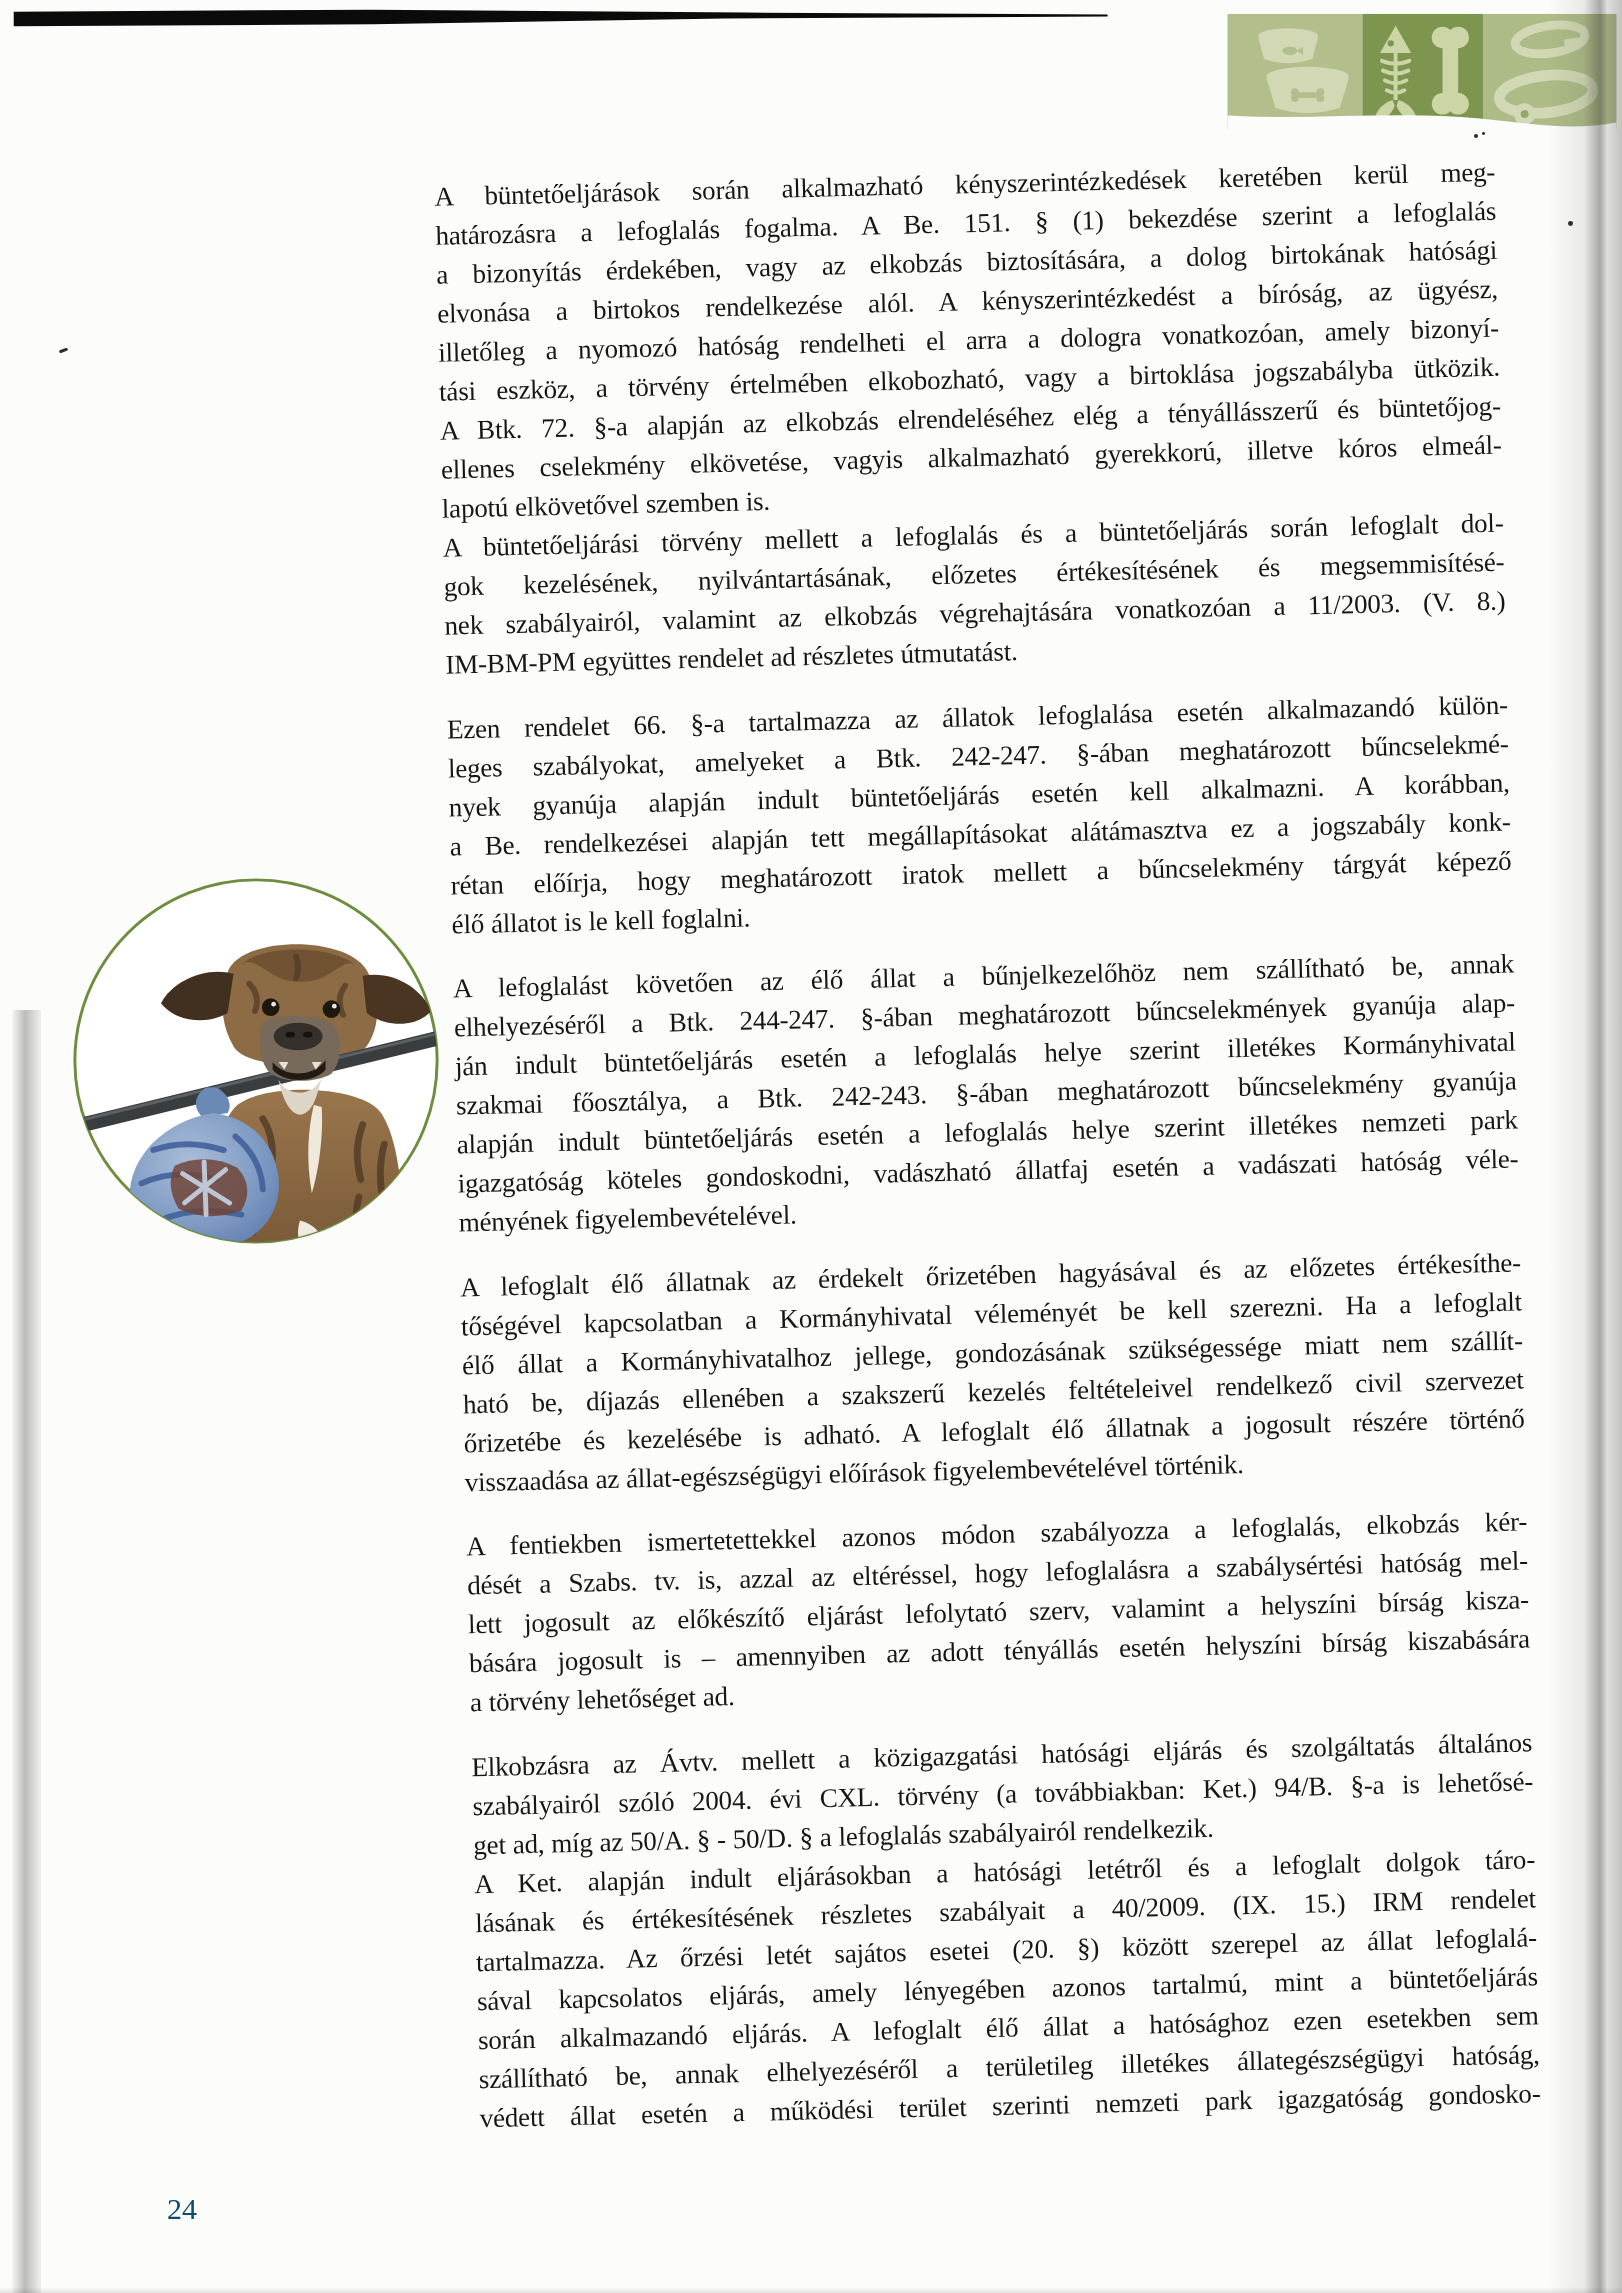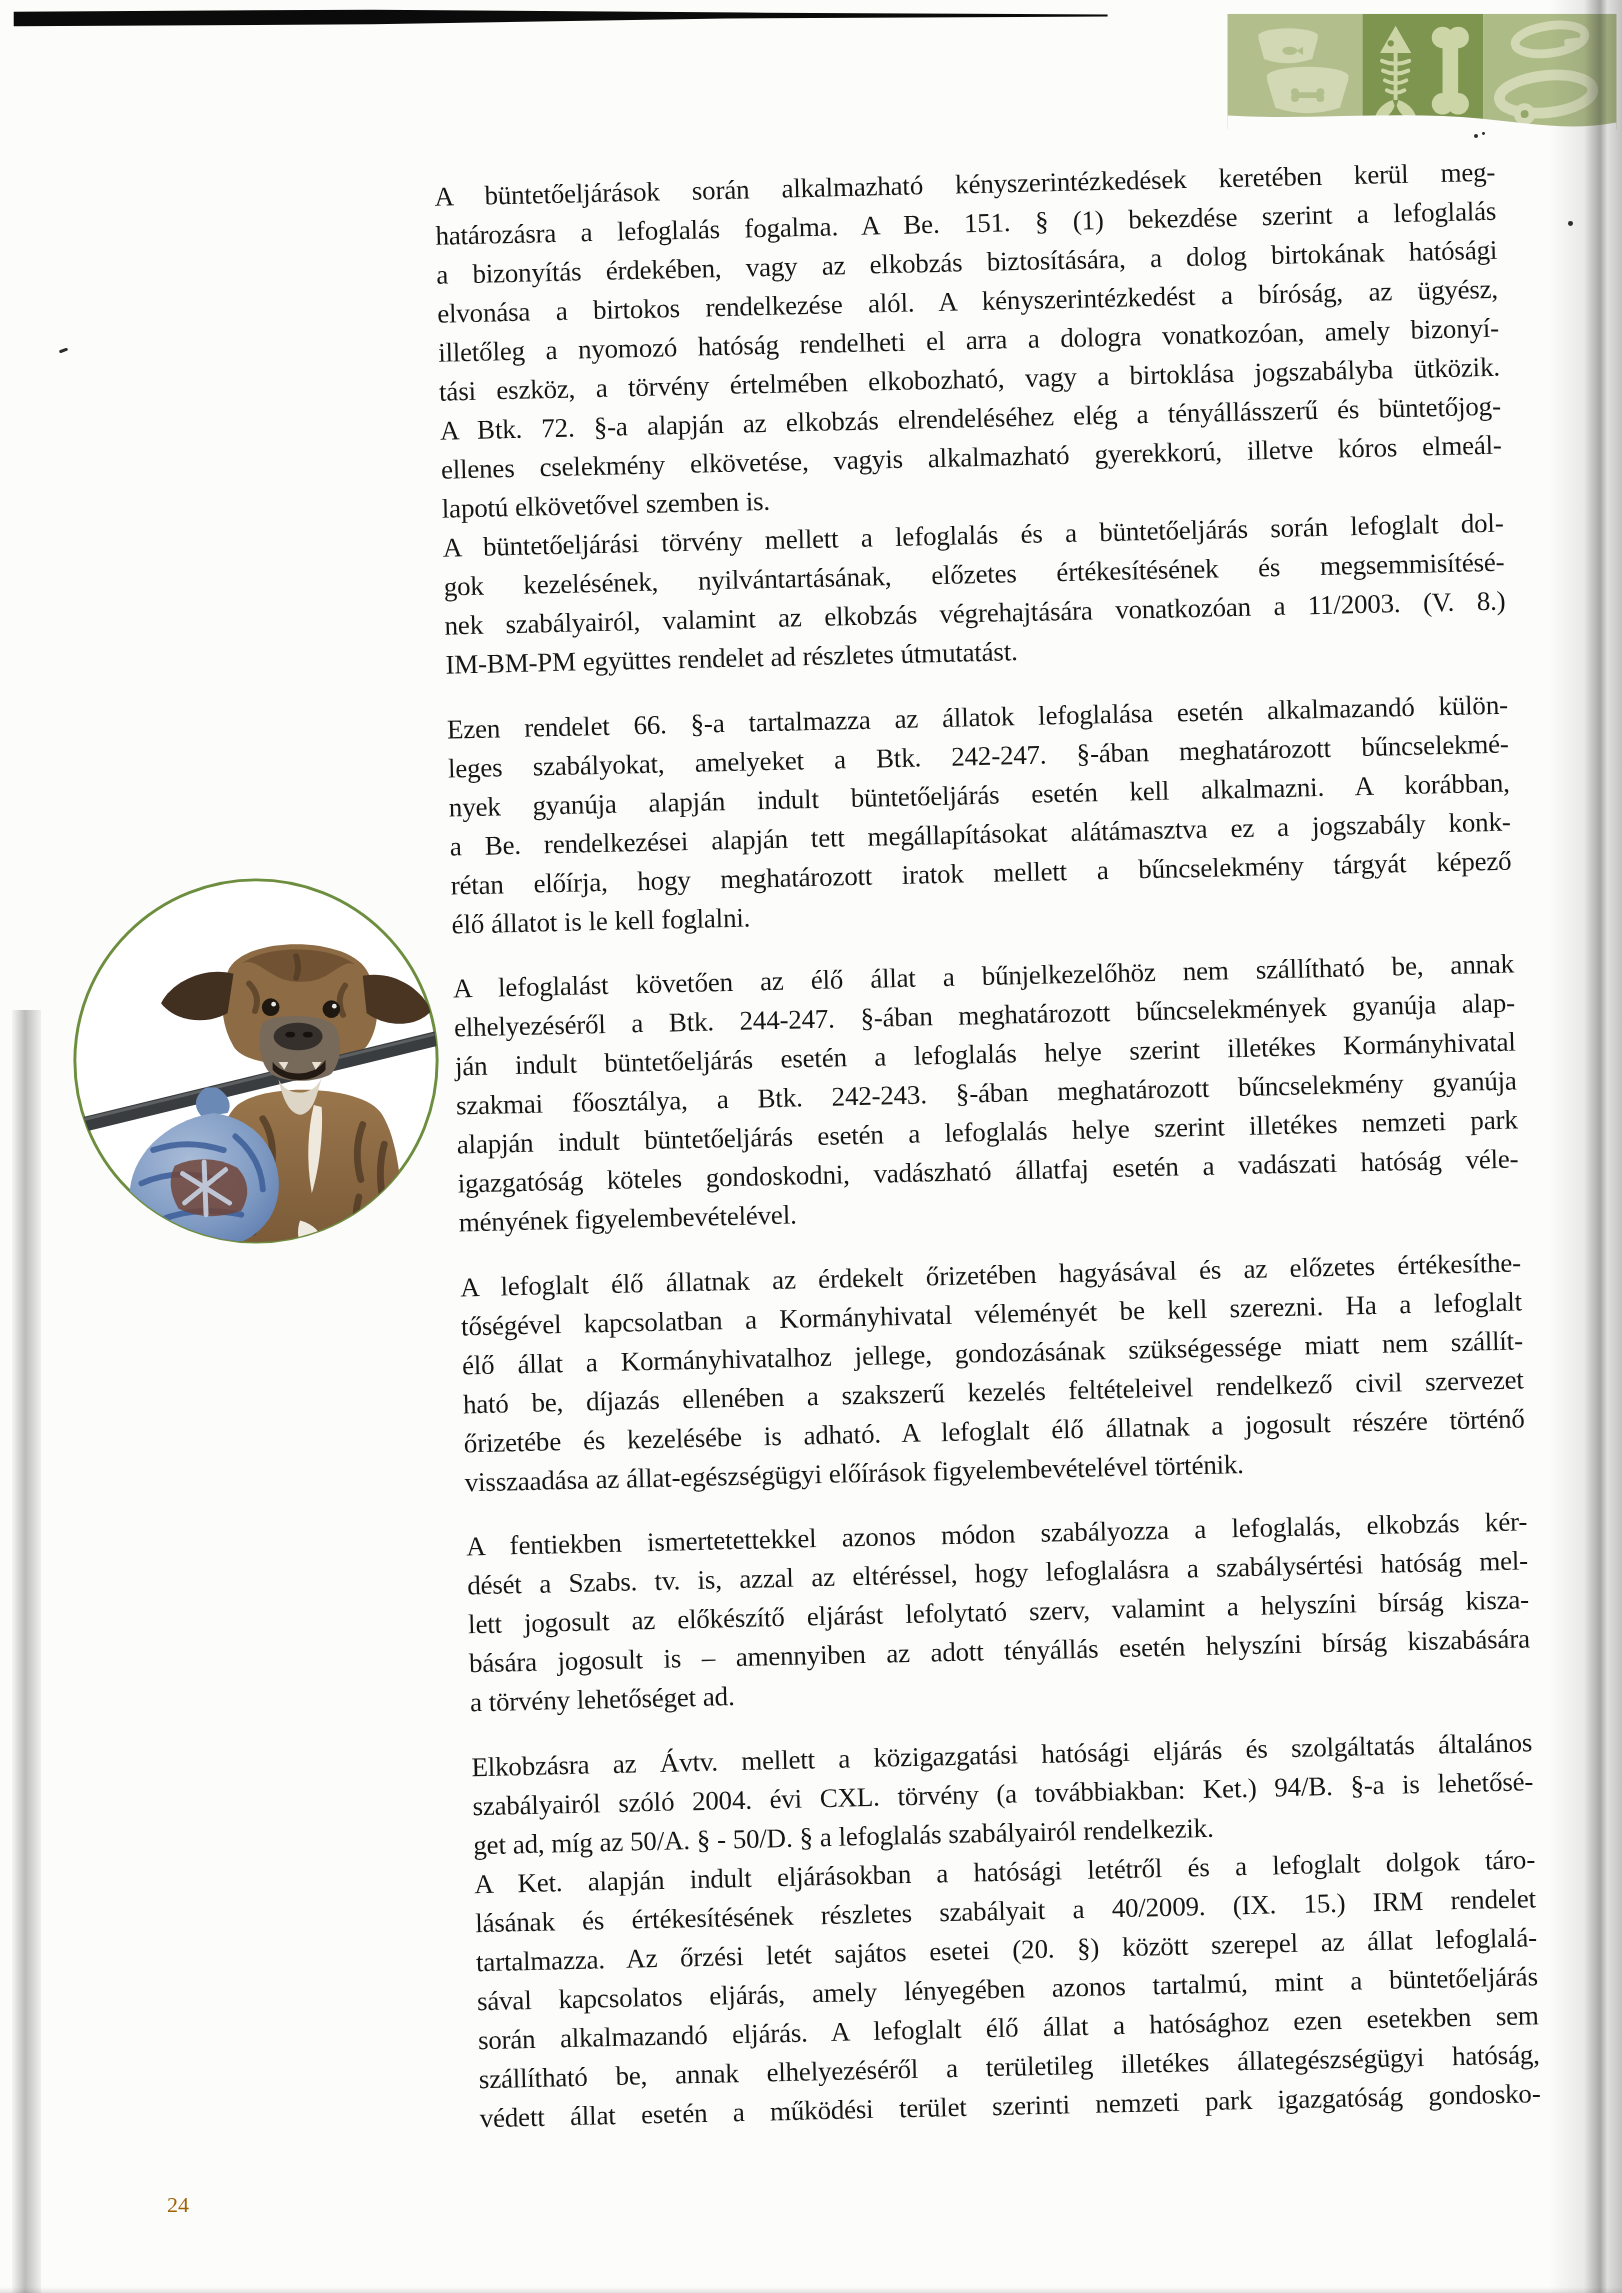--- a/index.html
+++ b/index.html
@@ -26,21 +26,21 @@
   .photo{position:absolute;left:69px;top:874px;width:374px;height:374px;}
 
   
   .text-col{position:absolute;left:457px;top:165px;width:1061px;
       transform:rotate(-1.35deg);transform-origin:50% 50%;
       font-size:27px;line-height:39px;letter-spacing:-0.2px;word-spacing:0.4px;}
   .text-col .line{text-align:justify;text-align-last:justify;}
   .text-col .line.last{text-align-last:left;}
   .text-col .pgap{height:25.5px;}
 
-  .page-number{position:absolute;left:167px;top:2192px;font-size:22px;color:#a16207;}
+  .page-number{position:absolute;left:167px;top:2192px;font-size:30px;color:#0c4a6e;}
 </style>
 </head>
 <body>
 
 <div class="page">
 
   <svg class="top-wedge" viewBox="0 0 1160 34" preserveAspectRatio="none">
     <polygon points="14,12 380,10 760,13 1130,15 1130,17 740,19 380,25 14,27" fill="#0b0b0b"></polygon>
   </svg>
 

